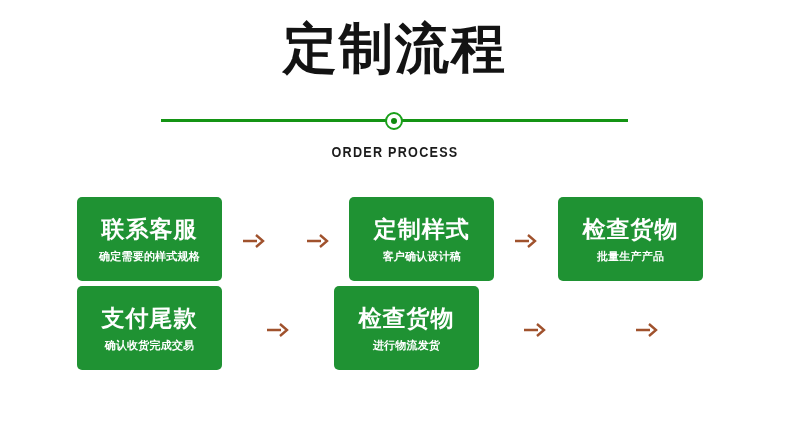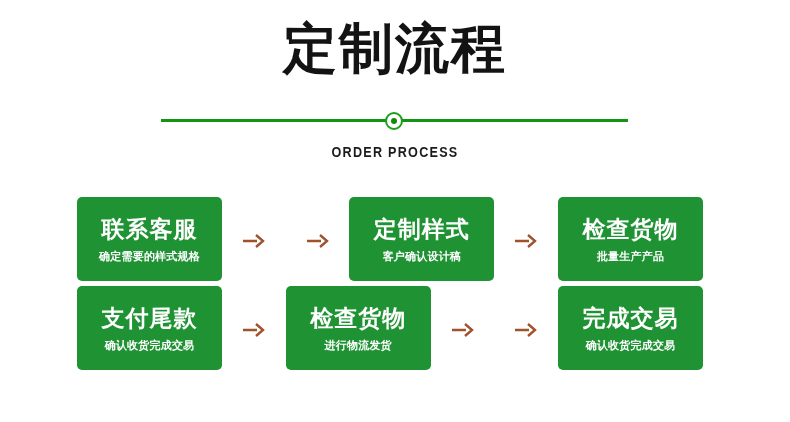--- a/index.html
+++ b/index.html
@@ -231,20 +231,16 @@
         </svg>
       </div>
 
 
       <div class="arrow-cell">
         <svg class="arrow-icon" viewBox="0 0 22 16">
           <path d="M0 8 h14 M13 2 l7 6 l-7 6" fill="none" stroke="#a0522d" stroke-width="2.4"></path>
         </svg>
       </div>
 
-      <div class="step-box">
-        <div class="step-title">完成交易</div>
-        <div class="step-desc">确认收货完成交易</div>
-      </div>
     </div>
 
   </div>
 </div>
 
 </body></html>

